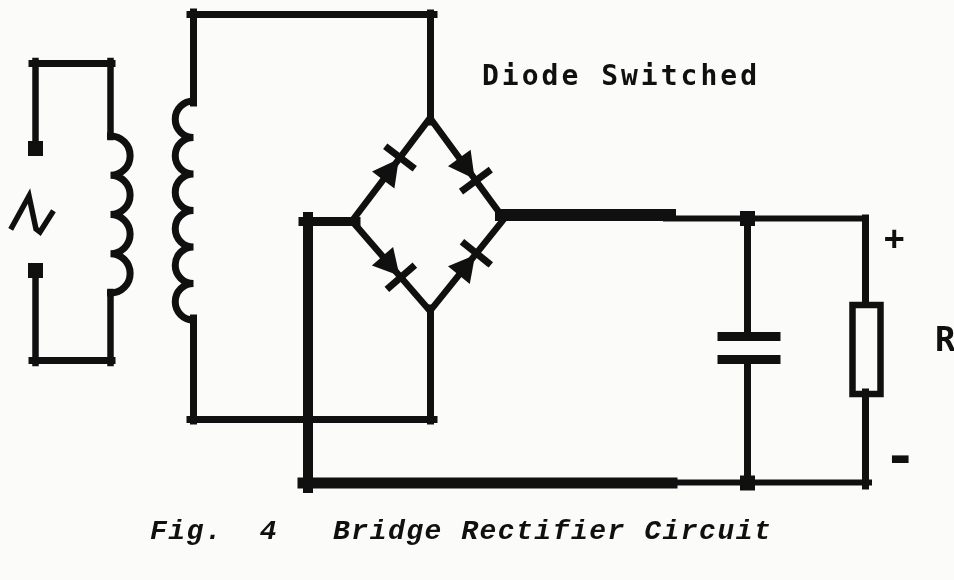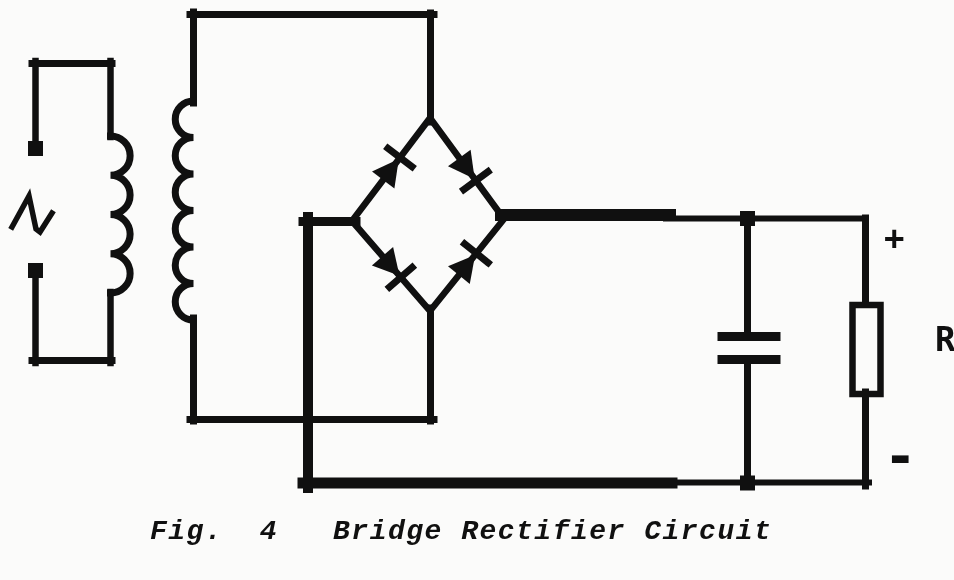--- a/index.html
+++ b/index.html
@@ -89,18 +89,19 @@
       <path class="wire" stroke-width="7" d="M747.5,362 V483"></path>
     </g>
 
     <g>
       <path class="wire" stroke-width="7" d="M865.5,218 V307"></path>
       <rect x="852.5" y="305" width="28" height="89" fill="#fbfbfa" stroke="#101010" stroke-width="6.5"></rect>
       <path class="wire" stroke-width="7" d="M865.5,392 V486"></path>
     </g>
   </svg>
 
+  <div class="label annotation">Diode Switched</div>
   <div class="label plus">+</div>
   <div class="label rl"><span>R</span><span class="sub">L</span></div>
   <div class="label minus">-</div>
   <div class="label caption">Fig.  4   Bridge Rectifier Circuit</div>
 
 </div>
 
 </body></html>

